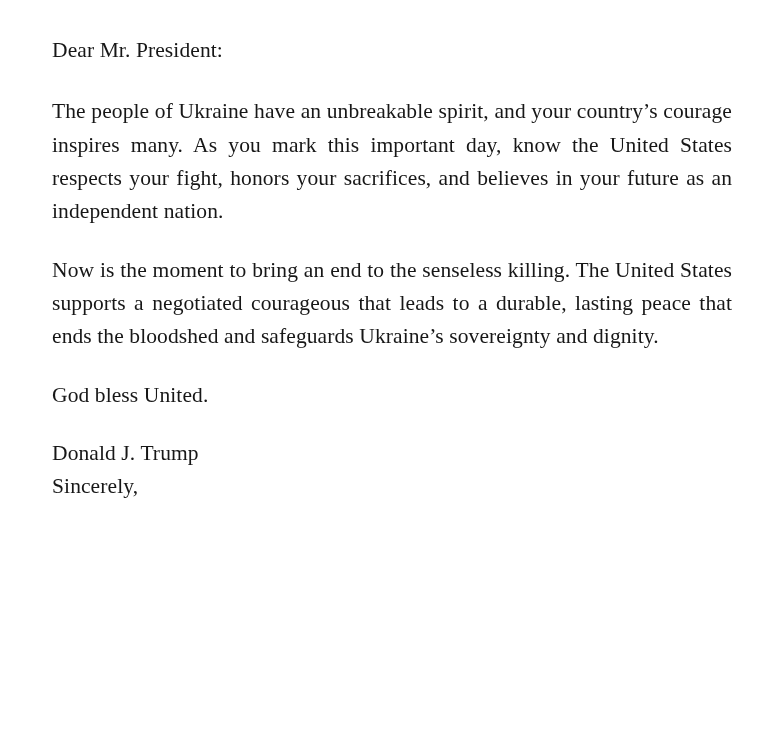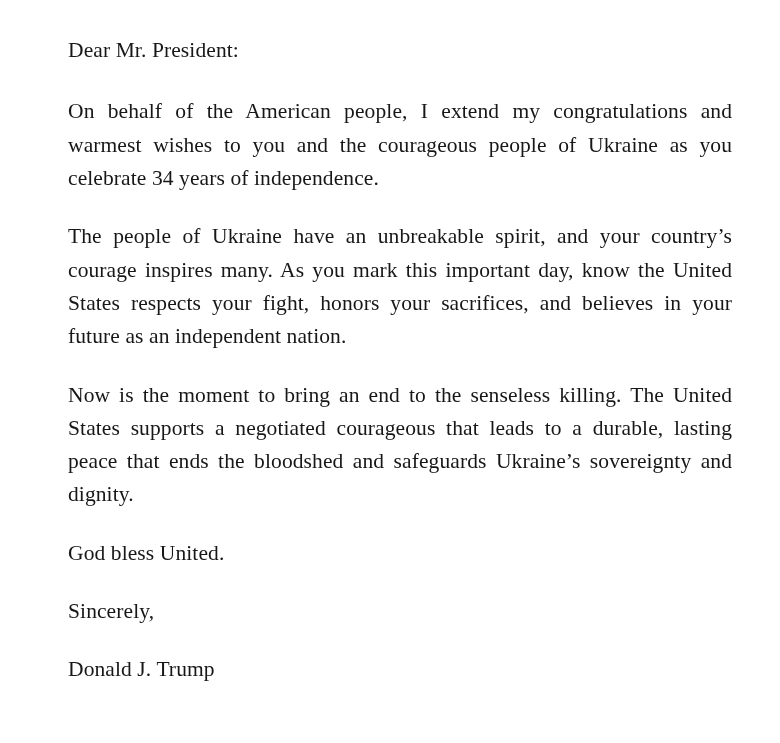--- a/index.html
+++ b/index.html
@@ -11,21 +11,21 @@
     width: 780px;
     height: 743px;
     font-family: "Liberation Serif", "DejaVu Serif", serif;
     color: #1a1a1a;
     overflow: hidden;
   }
   .letter {
     box-sizing: border-box;
     width: 780px;
     height: 582px;
-    padding: 34px 48px 10px 68px;
+    padding: 34px 48px 10px 52px;
     background: #ffffff;
   }
   .para {
     font-size: 21.5px;
     line-height: 1.55;
     text-align: justify;
     text-justify: inter-word;
     margin: 0 0 25px 0;
     letter-spacing: 0.1px;
     color: #171717;
@@ -43,25 +43,24 @@
     margin-bottom: 0;
   }
 </style>
 </head>
 <body>
 
 <div class="letter">
 
   <p class="para nojustify salutation">Dear Mr. President:</p>
 
-  <p class="para">On behalf of the American people, I extend my congratulations and warmest wishes to you and the courageous people of Ukraine as you celebrate 34 years of independence.</p>
 
   <p class="para">The people of Ukraine have an unbreakable spirit, and your country’s courage inspires many. As you mark this important day, know the United States respects your fight, honors your sacrifices, and believes in your future as an independent nation.</p>
 
   <p class="para">Now is the moment to bring an end to the senseless killing. The United States supports a negotiated courageous that leads to a durable, lasting peace that ends the bloodshed and safeguards Ukraine’s sovereignty and dignity.</p>
 
   <p class="para nojustify">God bless United.</p>
 
+  <p class="para nojustify signature-name">Donald J. Trump</p>
+
   <p class="para nojustify closing-line">Sincerely,</p>
-
-  <p class="para nojustify signature-name">Donald J. Trump</p>
 
 </div>
 
 </body></html>

